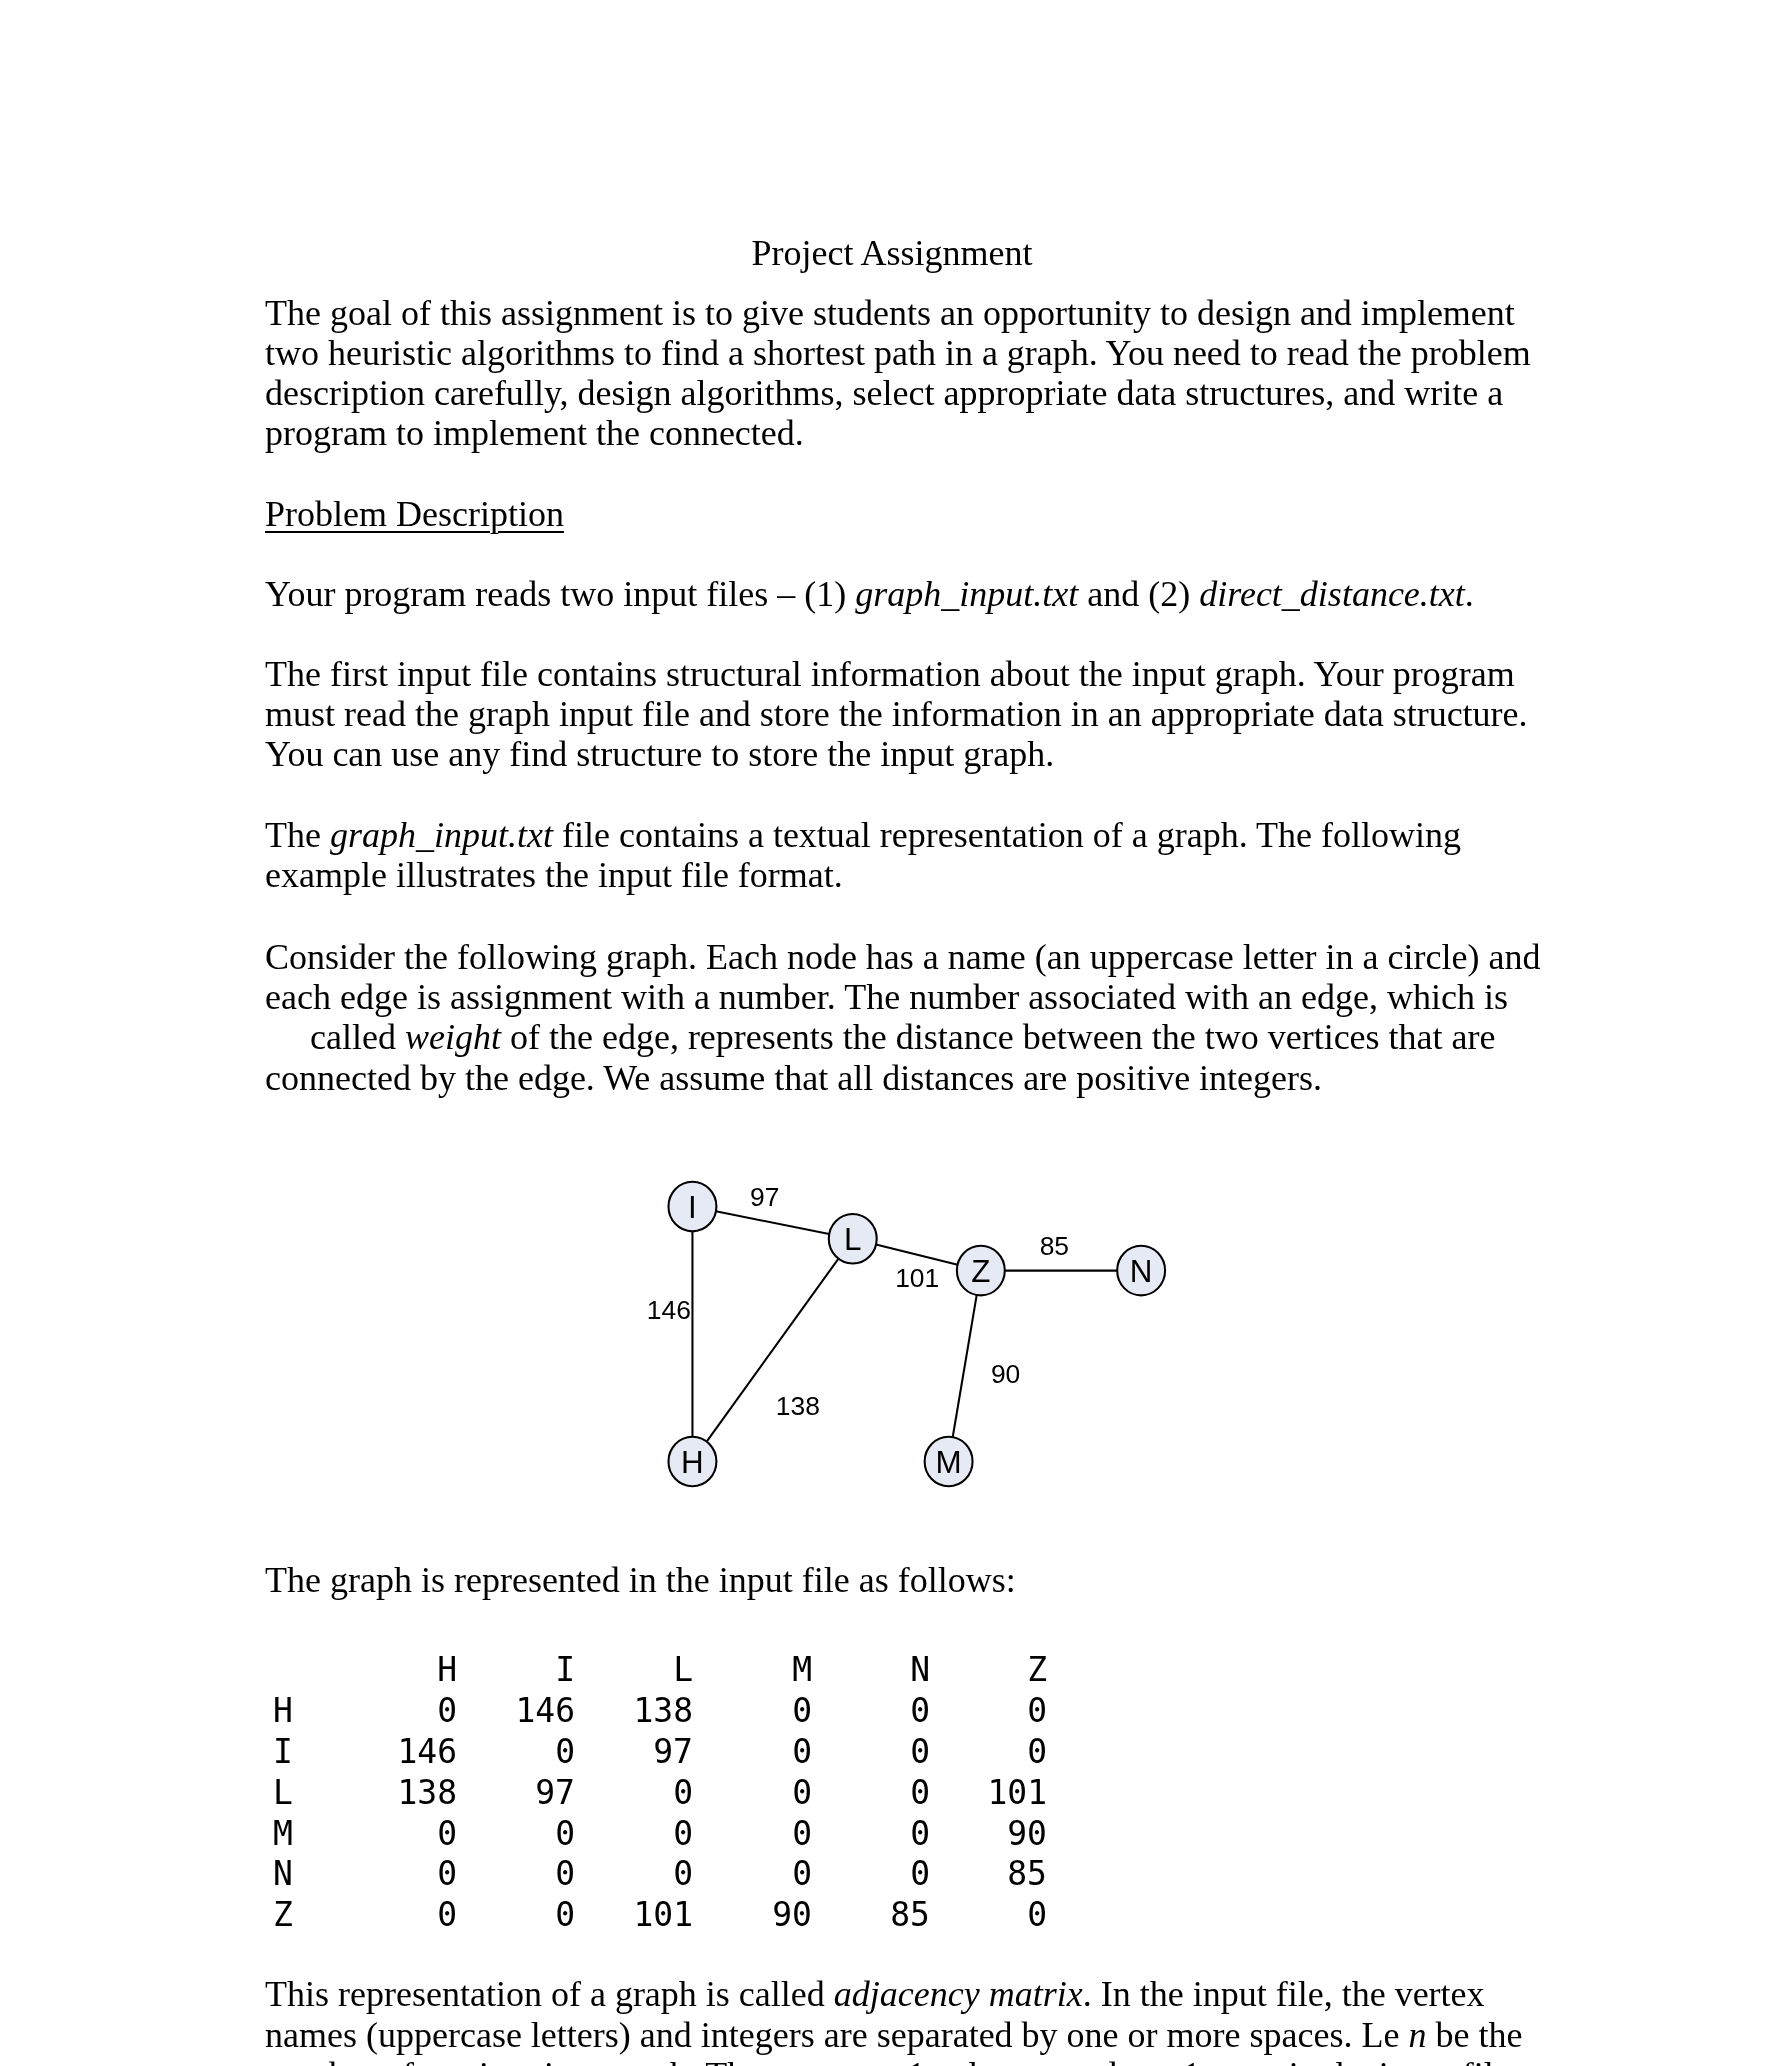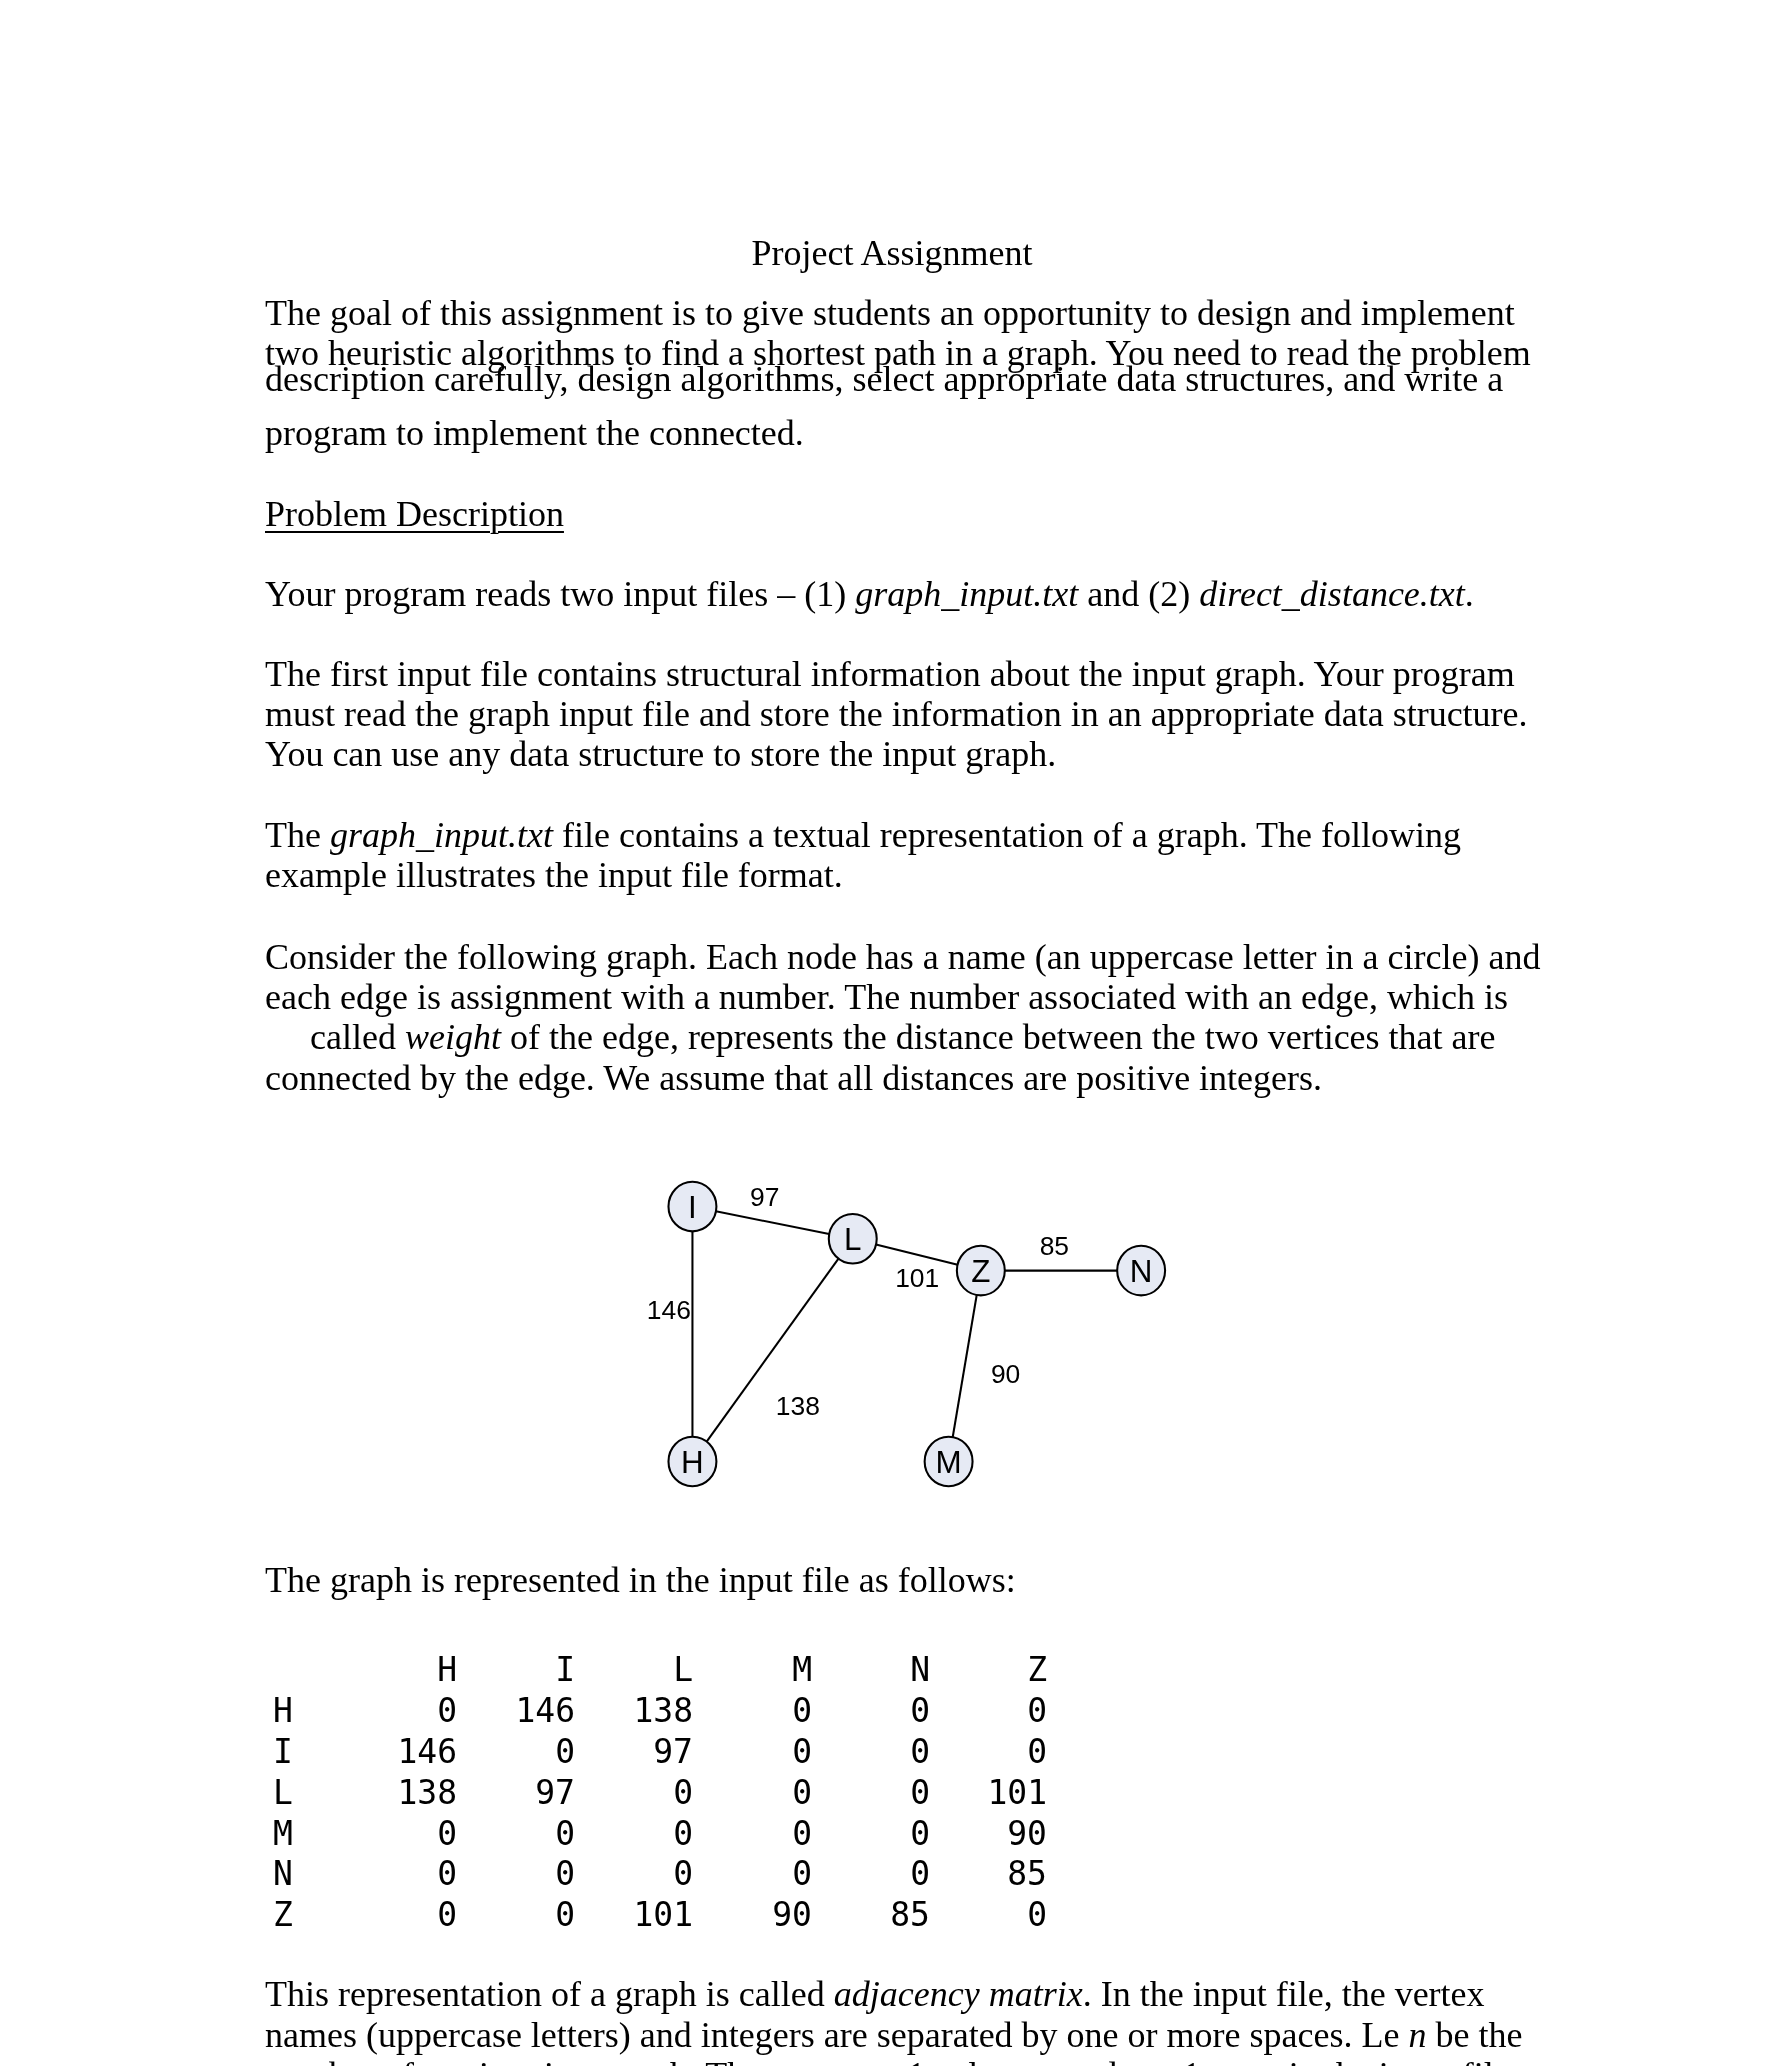--- a/index.html
+++ b/index.html
@@ -16,32 +16,32 @@
 </style>
 </head>
 <body>
 
 <div class="serif">
   <div class="title" style="top:215px;margin-top:20px;">Project Assignment</div>
 
   <div>
     <div class="line" style="top:295px;">The goal of this assignment is to give students an opportunity to design and implement</div>
     <div class="line" style="top:335px;">two heuristic algorithms to find a shortest path in a graph. You need to read the problem</div>
-    <div class="line" style="top:361px;">description carefully, design algorithms, select appropriate data structures, and write a</div>
+    <div class="line" style="top:375px;">description carefully, design algorithms, select appropriate data structures, and write a</div>
     <div class="line" style="top:415px;">program to implement the connected.</div>
   </div>
 
   <div class="line u" style="top:496px;">Problem Description</div>
 
   <div class="line" style="top:576px;"><span>Your program reads two input files – (1) </span><i>graph_input.txt</i><span> and (2) </span><i>direct_distance.txt</i><span>.</span></div>
 
   <div>
     <div class="line" style="top:656px;">The first input file contains structural information about the input graph. Your program</div>
     <div class="line" style="top:696px;text-align:right;">must read the graph input file and store the information in an appropriate data structure.</div>
-    <div class="line" style="top:736px;">You can use any data structure to store the input graph.</div>
+    <div class="line" style="top:736px;">You can use any find structure to store the input graph.</div>
   </div>
 
   <div>
     <div class="line" style="top:817px;"><span>The </span><i>graph_input.txt</i><span> file contains a textual representation of a graph. The following</span></div>
     <div class="line" style="top:857px;">example illustrates the input file format.</div>
   </div>
 
   <div>
     <div class="line" style="top:939px;">Consider the following graph. Each node has a name (an uppercase letter in a circle) and</div>
     <div class="line" style="top:979px;">each edge is assignment with a number. The number associated with an edge, which is</div>

